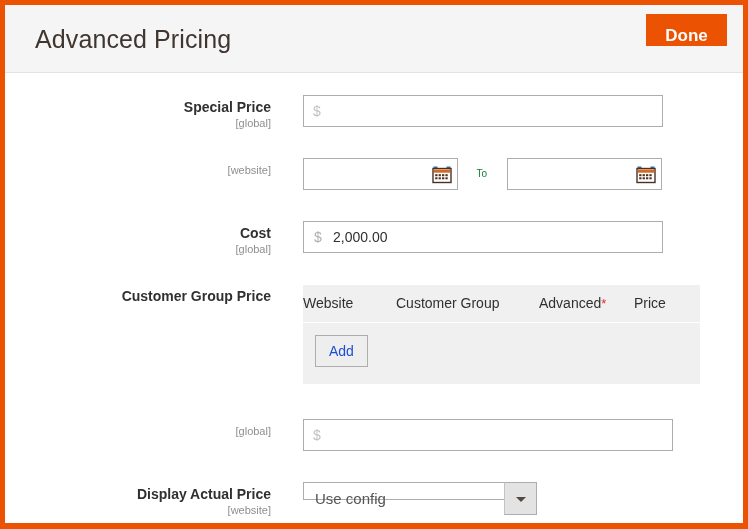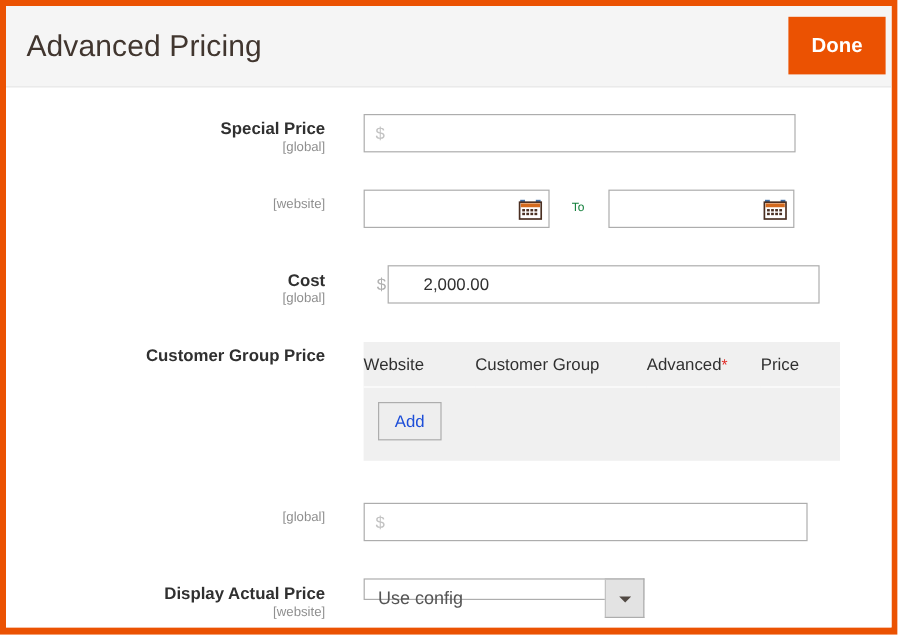--- a/index.html
+++ b/index.html
@@ -19,31 +19,31 @@
   }
   
   #modal-header {
     position: relative;
     height: 68px;
     background: #f5f5f5;
     border-bottom: 1px solid #e3e3e3;
   }
   #page-title {
     position: absolute;
-    left: 17px; top: 20px;
+    left: 30px; top: 20px;
     font-size: 25px;
     font-weight: 400;
     color: #41362f;
     letter-spacing: .1px;
     white-space: nowrap;
   }
   #done-button {
     position: absolute;
-    right: 5px; top: 9px;
-    width: 81px; height: 48px;
+    right: 16px; top: 9px;
+    width: 81px; height: 32px;
     background: #eb5202;
     border: none;
     color: #ffffff;
     font-size: 17px;
     font-weight: 700;
     font-family: "Liberation Sans", sans-serif;
     cursor: pointer;
     line-height: 44px;
     text-align: center;
     padding: 0;
@@ -92,21 +92,21 @@
   }
   .currency-prefix {
     position: absolute;
     left: 11px; top: 0;
     line-height: 32px;
     font-size: 14px;
     color: #c2c2c2;
     pointer-events: none;
   }
   .currency-prefix.filled { color: #b0b0b0; }
-  .with-prefix { padding-left: 29px; margin-left: 20px; }
+  .with-prefix { padding-left: 29px; }
   
   .date-wrap { position: relative; display: inline-block; }
   .date-input { width: 155px; padding-right: 32px; }
   .cal-btn {
     position: absolute;
     right: 5px; top: 5px;
     width: 22px; height: 22px;
     border: none; background: transparent;
     padding: 0; cursor: pointer;
     line-height: 0;

